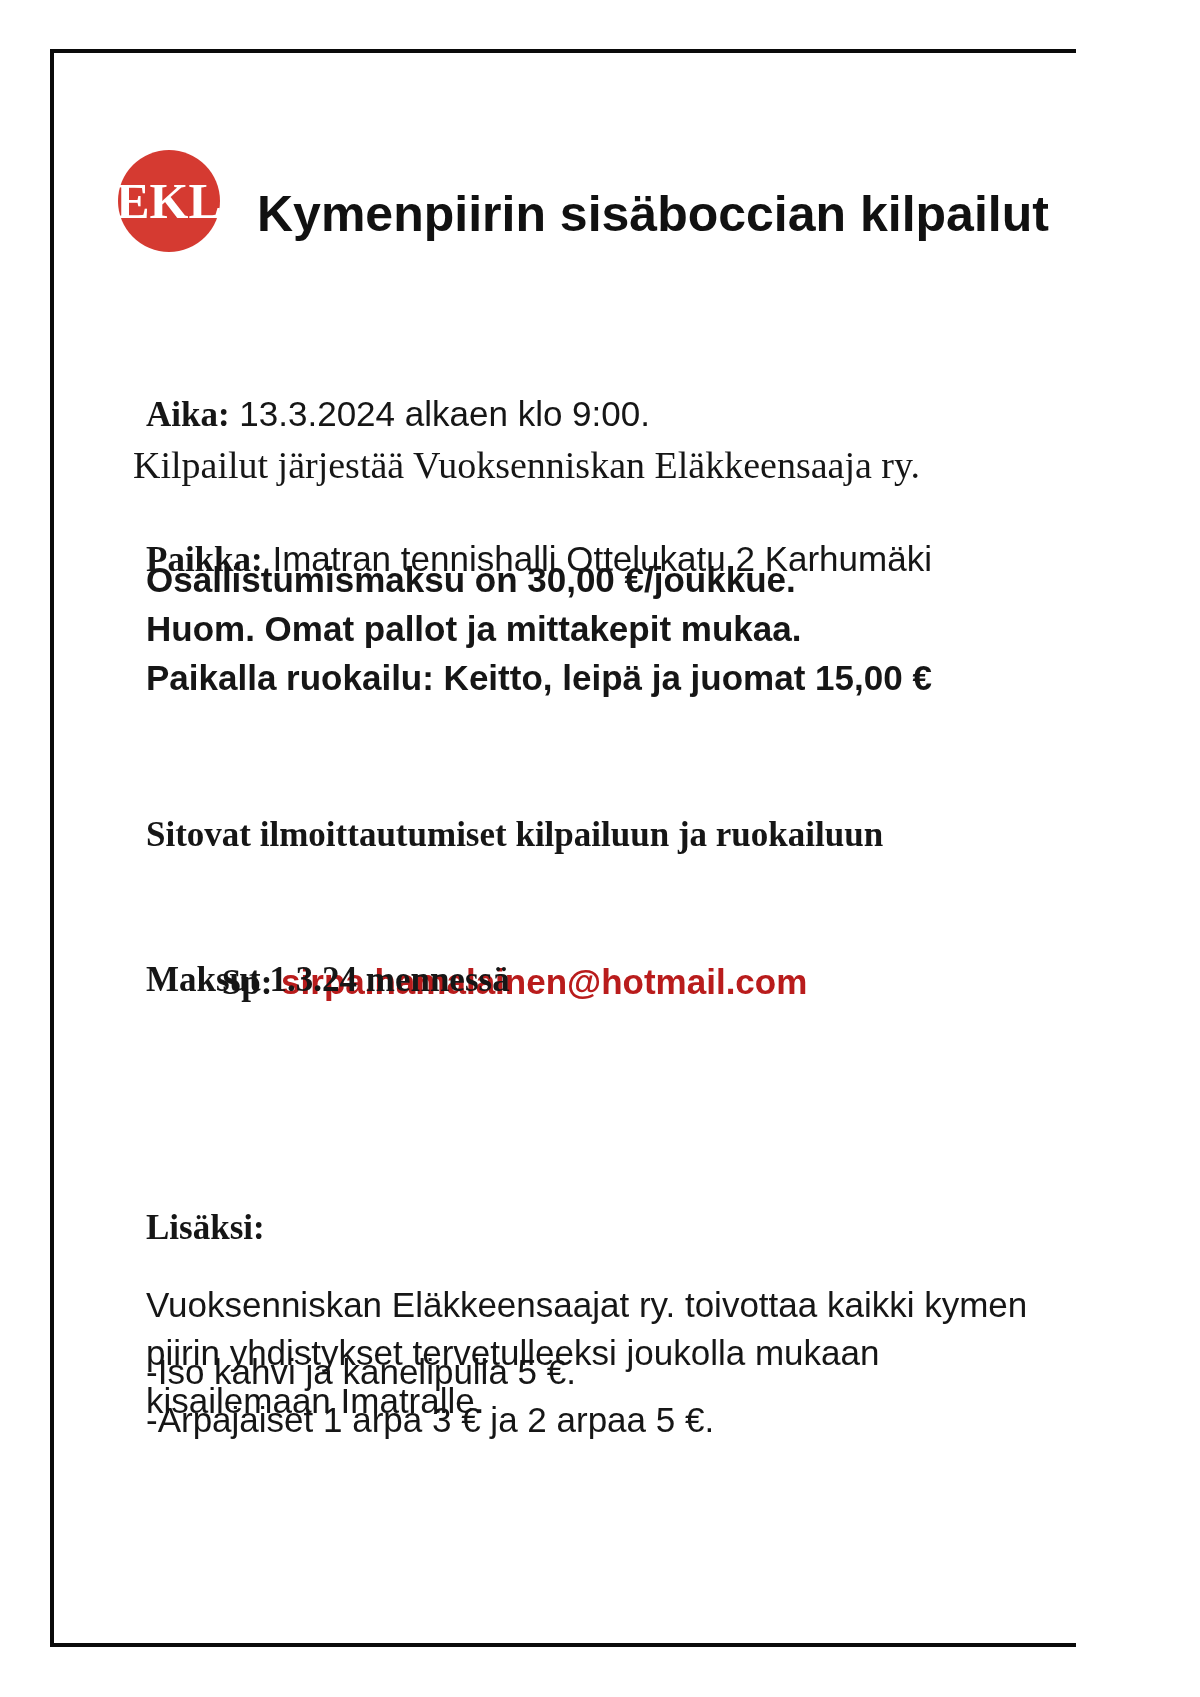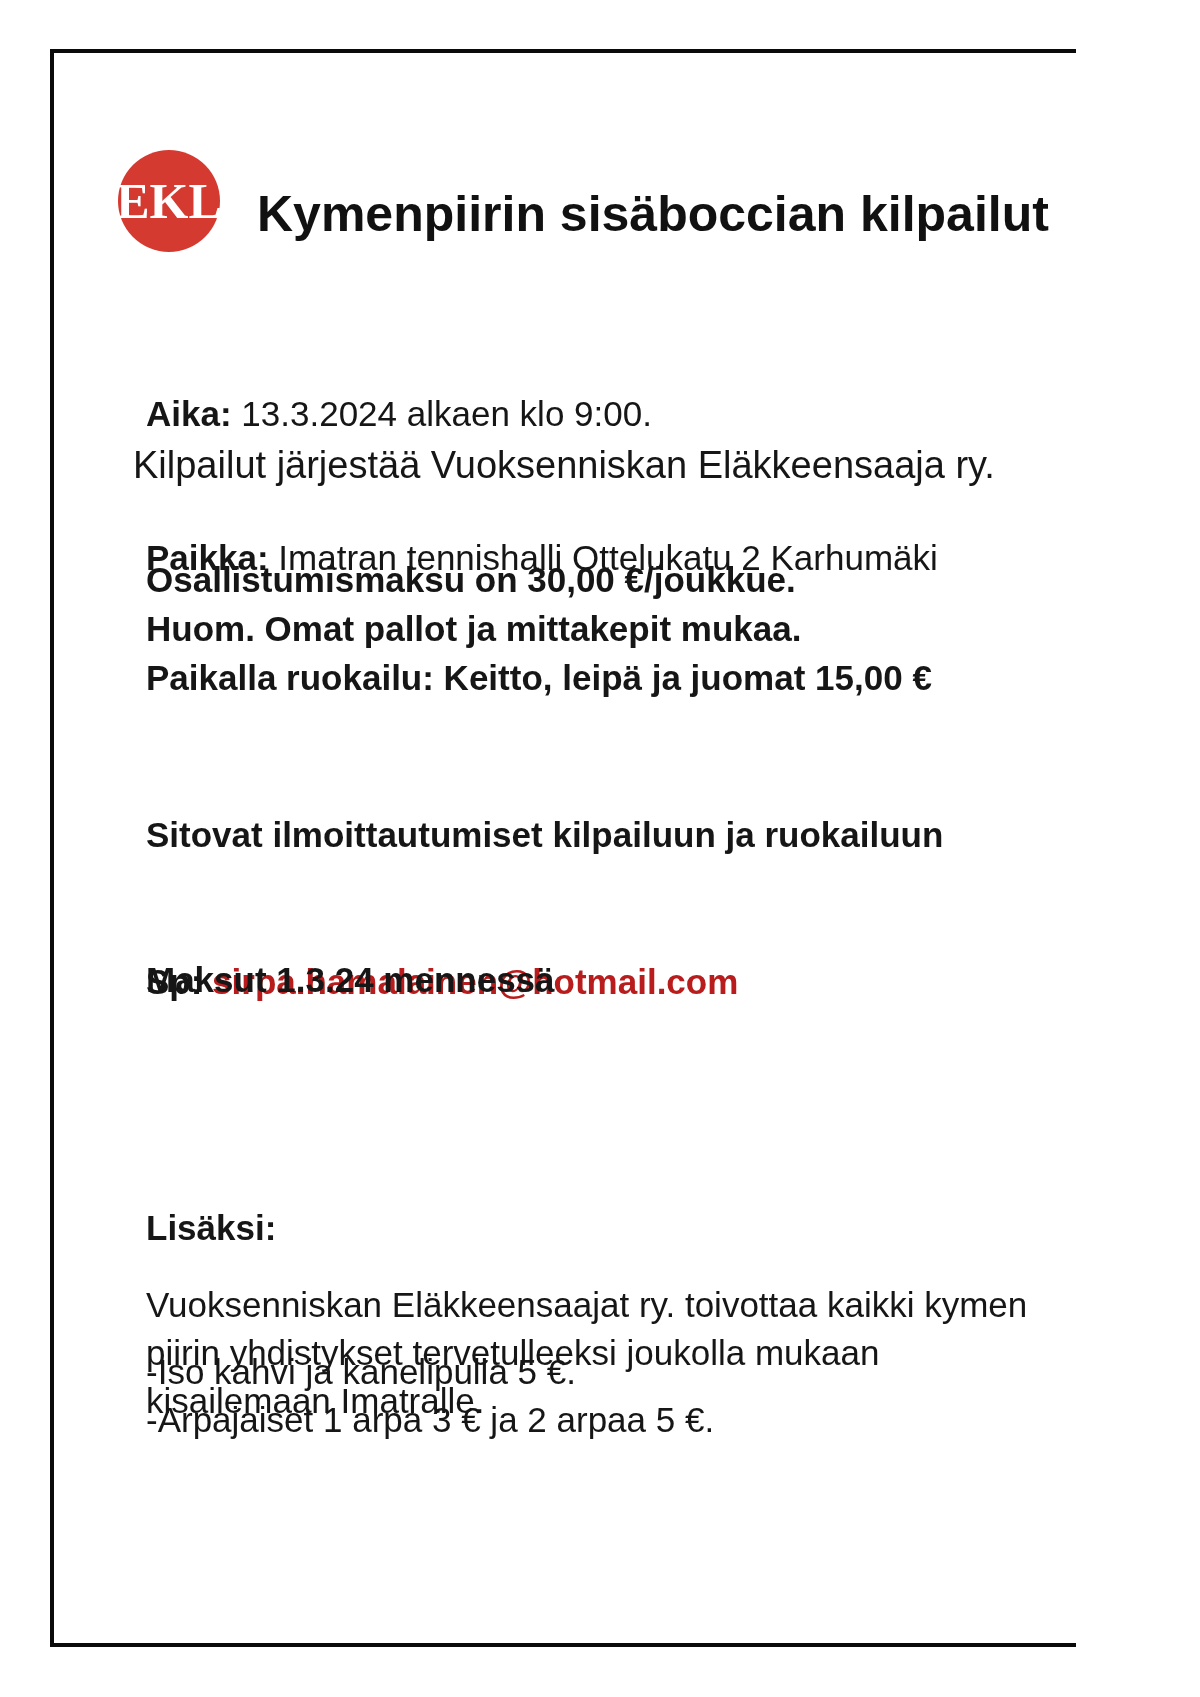--- a/index.html
+++ b/index.html
@@ -58,33 +58,33 @@
     white-space: pre;
     color: #111111;
   }
   .block {
     position: absolute;
     left: 92px;
     font-size: 35px;
     line-height: 48px;
     white-space: pre;
   }
-  .bold { font-weight: bold; }
+  .bold { font-weight: bold; font-family: Liberation Serif, serif; }
   .block-a { top: 241px; }
   .serif-line {
     position: absolute;
     left: 79px;
     top: 388px;
-    font-family: Liberation Sans, sans-serif;
+    font-family: Liberation Serif, serif;
     font-size: 38px;
     line-height: 48px;
     white-space: pre;
   }
   .fees-block { top: 464px; line-height: 49px; font-weight: bold; margin-top: 38px; }
-  .registration-block { top: 659px; line-height: 49px; }
+  .registration-block { top: 659px; line-height: 49px; text-align: center; }
   .payment-block { top: 804px; line-height: 49px; }
   .extras-block { top: 1055px; }
   .closing-block { top: 1228px; }
   .email {
     color: #b91c1c;
     font-weight: bold;
     text-decoration-color: #4e7b8c;
     text-decoration-thickness: 3px;
     text-underline-offset: 6px;
     cursor: pointer;

